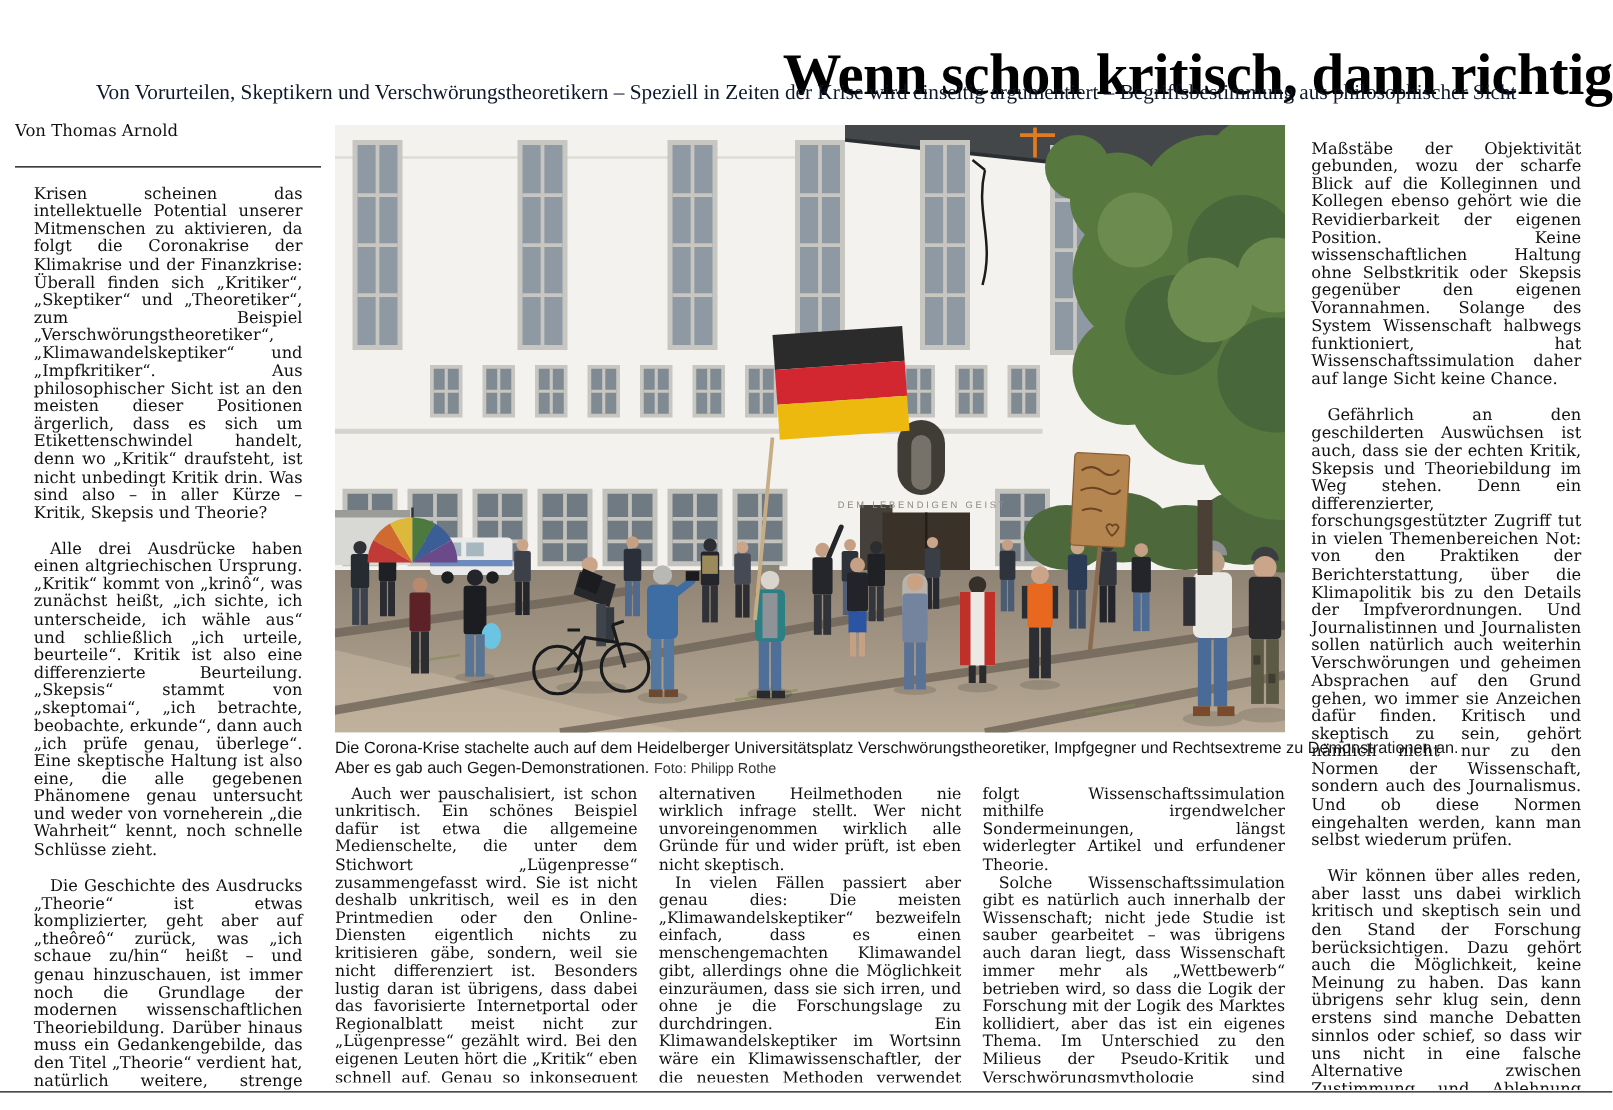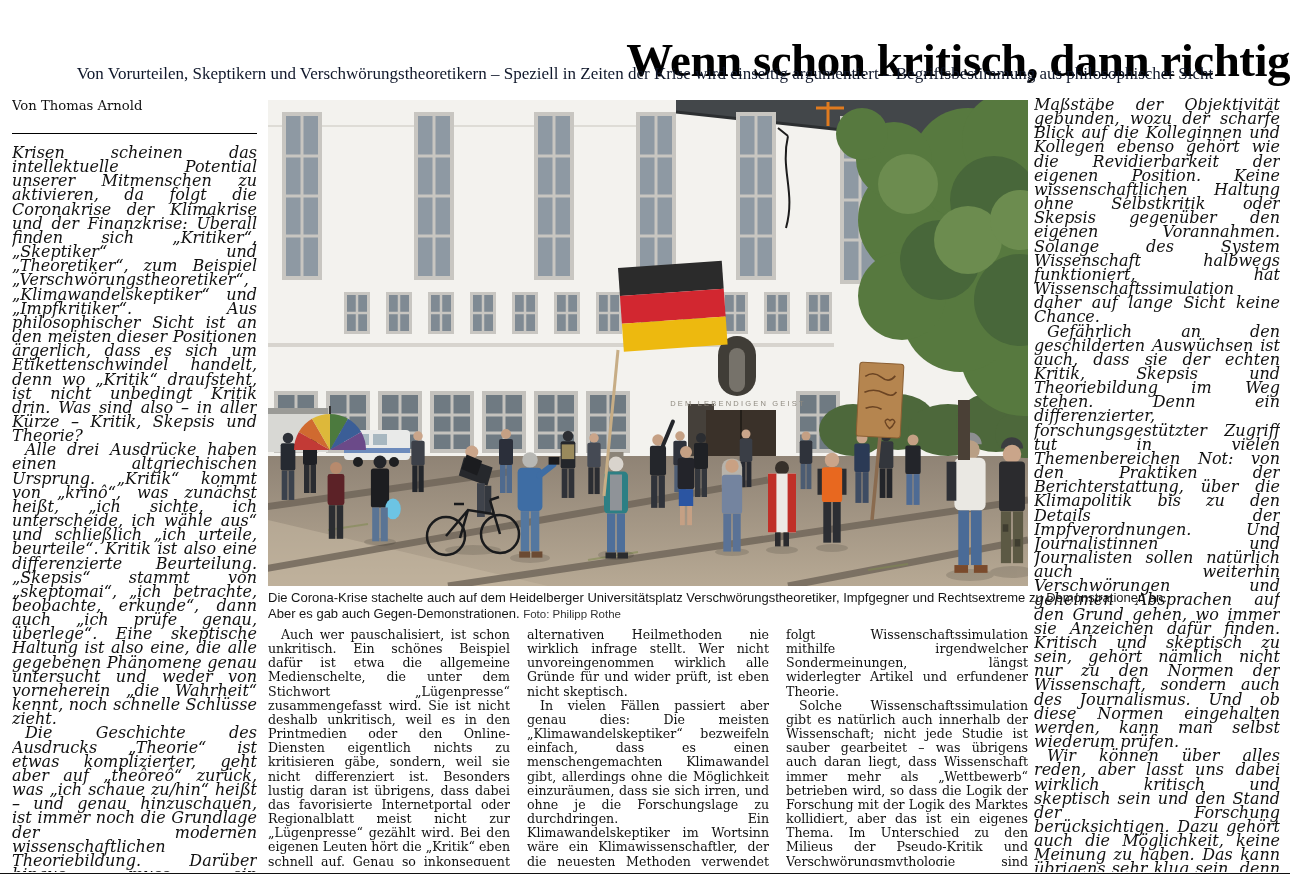--- a/index.html
+++ b/index.html
@@ -5,21 +5,21 @@
   html,body{margin:0;padding:0;background:#ffffff;}
   body{width:1290px;height:888px;position:relative;color:#101010;
        font-family:"DejaVu Serif",serif;overflow:hidden;
        -webkit-hyphens:auto;hyphens:auto;}
   .title{position:absolute;left:0;width:100%;top:2px;text-align:right;
          font-family:"Liberation Serif",serif;font-weight:bold;font-size:47px;
          letter-spacing:-0.5px;color:#000;}
   .subtitle{position:absolute;left:0;width:100%;top:64px;text-align:center;
          font-family:"Liberation Serif",serif;font-size:17px;color:#0f172a;}
   .col{position:absolute;overflow:hidden;}
-  .col p{margin:0;text-align:justify;font-size:16px;line-height:14.15px;font-style:italic;}
+  .col p{margin:15px;text-align:justify;font-size:13px;line-height:14.15px;}
   p.ind{text-indent:13px;}
   .col-left{left:12px;top:98px;width:245px;height:774px;}
   .byline{font-size:13.2px;border-bottom:1.3px solid #000;padding-bottom:20px;margin:0 0 12px 0;}
   .col-right{left:1034px;top:98px;width:246px;height:774px;}
   .photo-wrap{position:absolute;left:268px;top:100px;width:908px;}
   .photo-frame{width:760px;height:486px;display:block;}
   .caption{font-family:"Liberation Sans",sans-serif;font-size:13px;line-height:16px;
            margin-top:4px;color:#151515;}
   .credit{font-size:11.5px;color:#333;}
   .center-cols{position:absolute;left:268px;top:628px;width:760px;height:238px;

